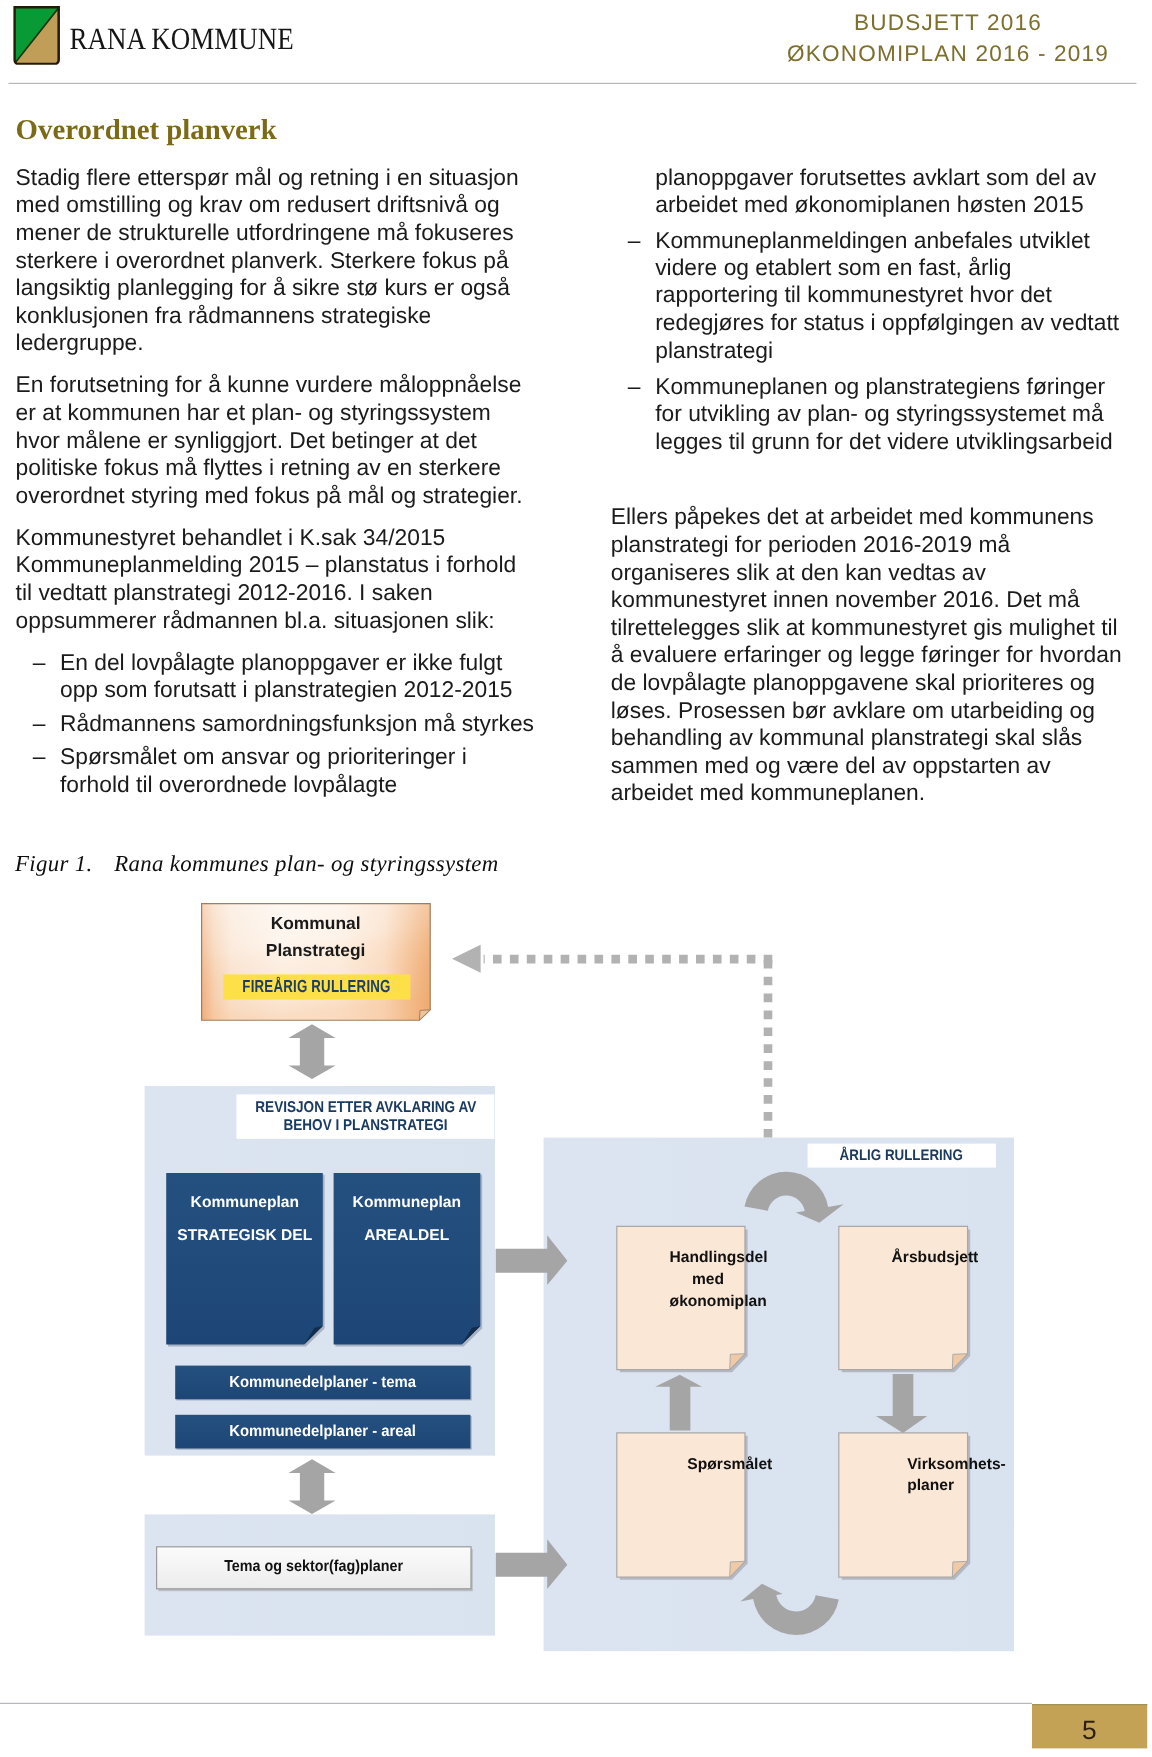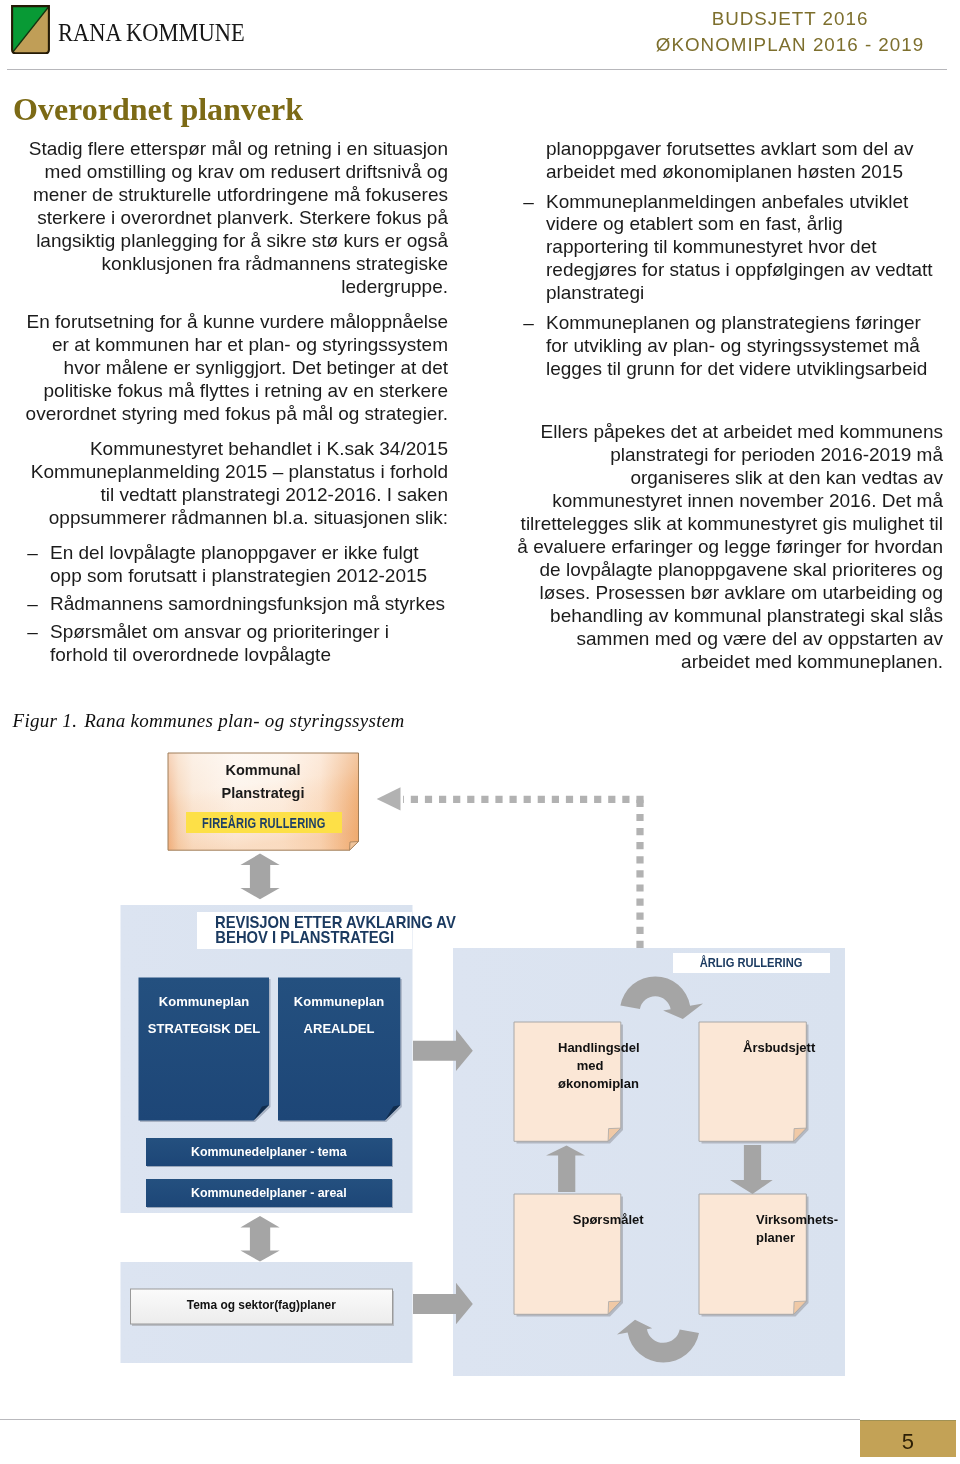--- a/index.html
+++ b/index.html
@@ -13,38 +13,38 @@
   .hdr-org{position:absolute;left:58px;top:19.5px;font-family:"Liberation Serif",serif;
            font-size:25.7px;line-height:25.7px;color:#161616;white-space:nowrap;
            display:inline-block;transform:scaleX(0.875);transform-origin:left top;}
   .hdr-title{position:absolute;left:610px;top:6px;width:360px;text-align:center;
              font-size:18.8px;letter-spacing:1px;color:#7d6f2d;line-height:26.2px;
              white-space:nowrap;}
   .hdr-rule{position:absolute;left:7px;top:69px;width:940px;height:1px;background:#b7b7bb;}
 
   
   .h1{position:absolute;left:13px;top:96px;font-family:"Liberation Serif",serif;
-      font-weight:bold;font-size:32px;line-height:26.5px;color:#7c6a16;}
+      font-weight:bold;font-size:24px;line-height:26.5px;color:#7c6a16;}
 
   
   .col{position:absolute;font-size:19px;line-height:22.9px;color:#1b1b1b;}
   .colL{left:13px;top:138.2px;width:435px;}
   .colR{left:509px;top:138.2px;width:434px;}
-  .col p{margin:0 0 12.5px 0;text-align:right;}
+  .col p{margin:0 0 12.5px 0;}
   .col p.tight{margin-bottom:12.5px;}
   ul.bl{list-style:none;margin:0;padding:0;}
   ul.bl li{position:relative;padding-left:37px;margin:0 0 5.2px 0;}
   .colR ul.bl li{margin-bottom:6.7px;}
   ul.bl li .dash{position:absolute;left:14.2px;top:0;}
 
   
   .figcap{position:absolute;left:12.5px;top:711px;font-family:"Liberation Serif",serif;
           font-style:italic;font-size:19px;line-height:19px;letter-spacing:0.3px;color:#0e0e0e;
           white-space:nowrap;}
-  .figcap .num{margin-right:7px;}
+  .figcap .num{margin-right:18px;}
 
   
   .diagram{position:absolute;left:0;top:0;width:960px;height:1424px;}
   .wbox{background:#fde047;color:#1d3f66;font-weight:bold;display:flex;
         flex-direction:column;align-items:center;justify-content:center;}
   .dgt{position:absolute;font-weight:bold;white-space:pre;text-align:center;}
   .sq{display:inline-block;transform:scaleX(0.87);}
   .sq94{display:inline-block;transform:scaleX(0.94);}
   .sq905{display:inline-block;transform:scaleX(0.905);}
   .sq90{display:inline-block;margin-left:44px;}
@@ -225,21 +225,21 @@
         <path d="M643.6 799.3 H403" stroke="#b2b2b2" stroke-width="7.2" stroke-dasharray="7.2 6.9" fill="none"></path>
         <path d="M376.7 799.0 L400.5 787.3 V810.6 Z" fill="#b2b2b2"></path>
       </g>
     </svg>
 
     <div class="dgt" style="left:168px;top:759px;width:190px;font-size:14.5px;line-height:23.2px;color:#1a1a1a"><span>Kommunal</span><br><span>Planstrategi</span></div>
     <div class="wbox" style="position:absolute;left:186px;top:812px;width:156px;height:21px;">
         <span style="font-size:14.5px;font-weight:bold;white-space:nowrap;display:inline-block;transform:scaleX(0.765);color:#1d3f66;letter-spacing:0.2px">FIREÅRIG RULLERING</span>
       </div>
 
-    <div class="dgt" style="left:197px;top:915px;width:215px;font-size:17px;line-height:15.4px;color:#1b3a60"><span class="sq">REVISJON ETTER AVKLARING AV</span><br><span class="sq">BEHOV I PLANSTRATEGI</span></div>
+    <div class="dgt" style="left:197px;top:915px;width:215px;font-size:13px;line-height:15.4px;color:#1b3a60"><span class="sq">REVISJON ETTER AVKLARING AV</span><br><span class="sq">BEHOV I PLANSTRATEGI</span></div>
 
     <div class="dgt" style="left:139px;top:987.5px;width:130px;font-size:13px;line-height:27.4px;color:#fff"><span>Kommuneplan</span><br><span>STRATEGISK DEL</span></div>
     <div class="dgt" style="left:278px;top:987.5px;width:122px;font-size:13px;line-height:27.4px;color:#fff"><span>Kommuneplan</span><br><span>AREALDEL</span></div>
 
     <div class="dgt" style="left:146px;top:1143px;width:246px;font-size:13.2px;line-height:17px;color:#fff"><span class="sq94">Kommunedelplaner - tema</span></div>
     <div class="dgt" style="left:146px;top:1184px;width:246px;font-size:13.2px;line-height:17px;color:#fff"><span class="sq94">Kommunedelplaner - areal</span></div>
 
     <div class="dgt" style="left:131px;top:1296px;width:260px;font-size:13.2px;line-height:17px;color:#111"><span class="sq905">Tema og sektor(fag)planer</span></div>
 
     <div class="dgt" style="left:673px;top:955px;width:157px;font-size:12.8px;line-height:16px;color:#1b3a60"><span class="sq">ÅRLIG RULLERING</span></div>

